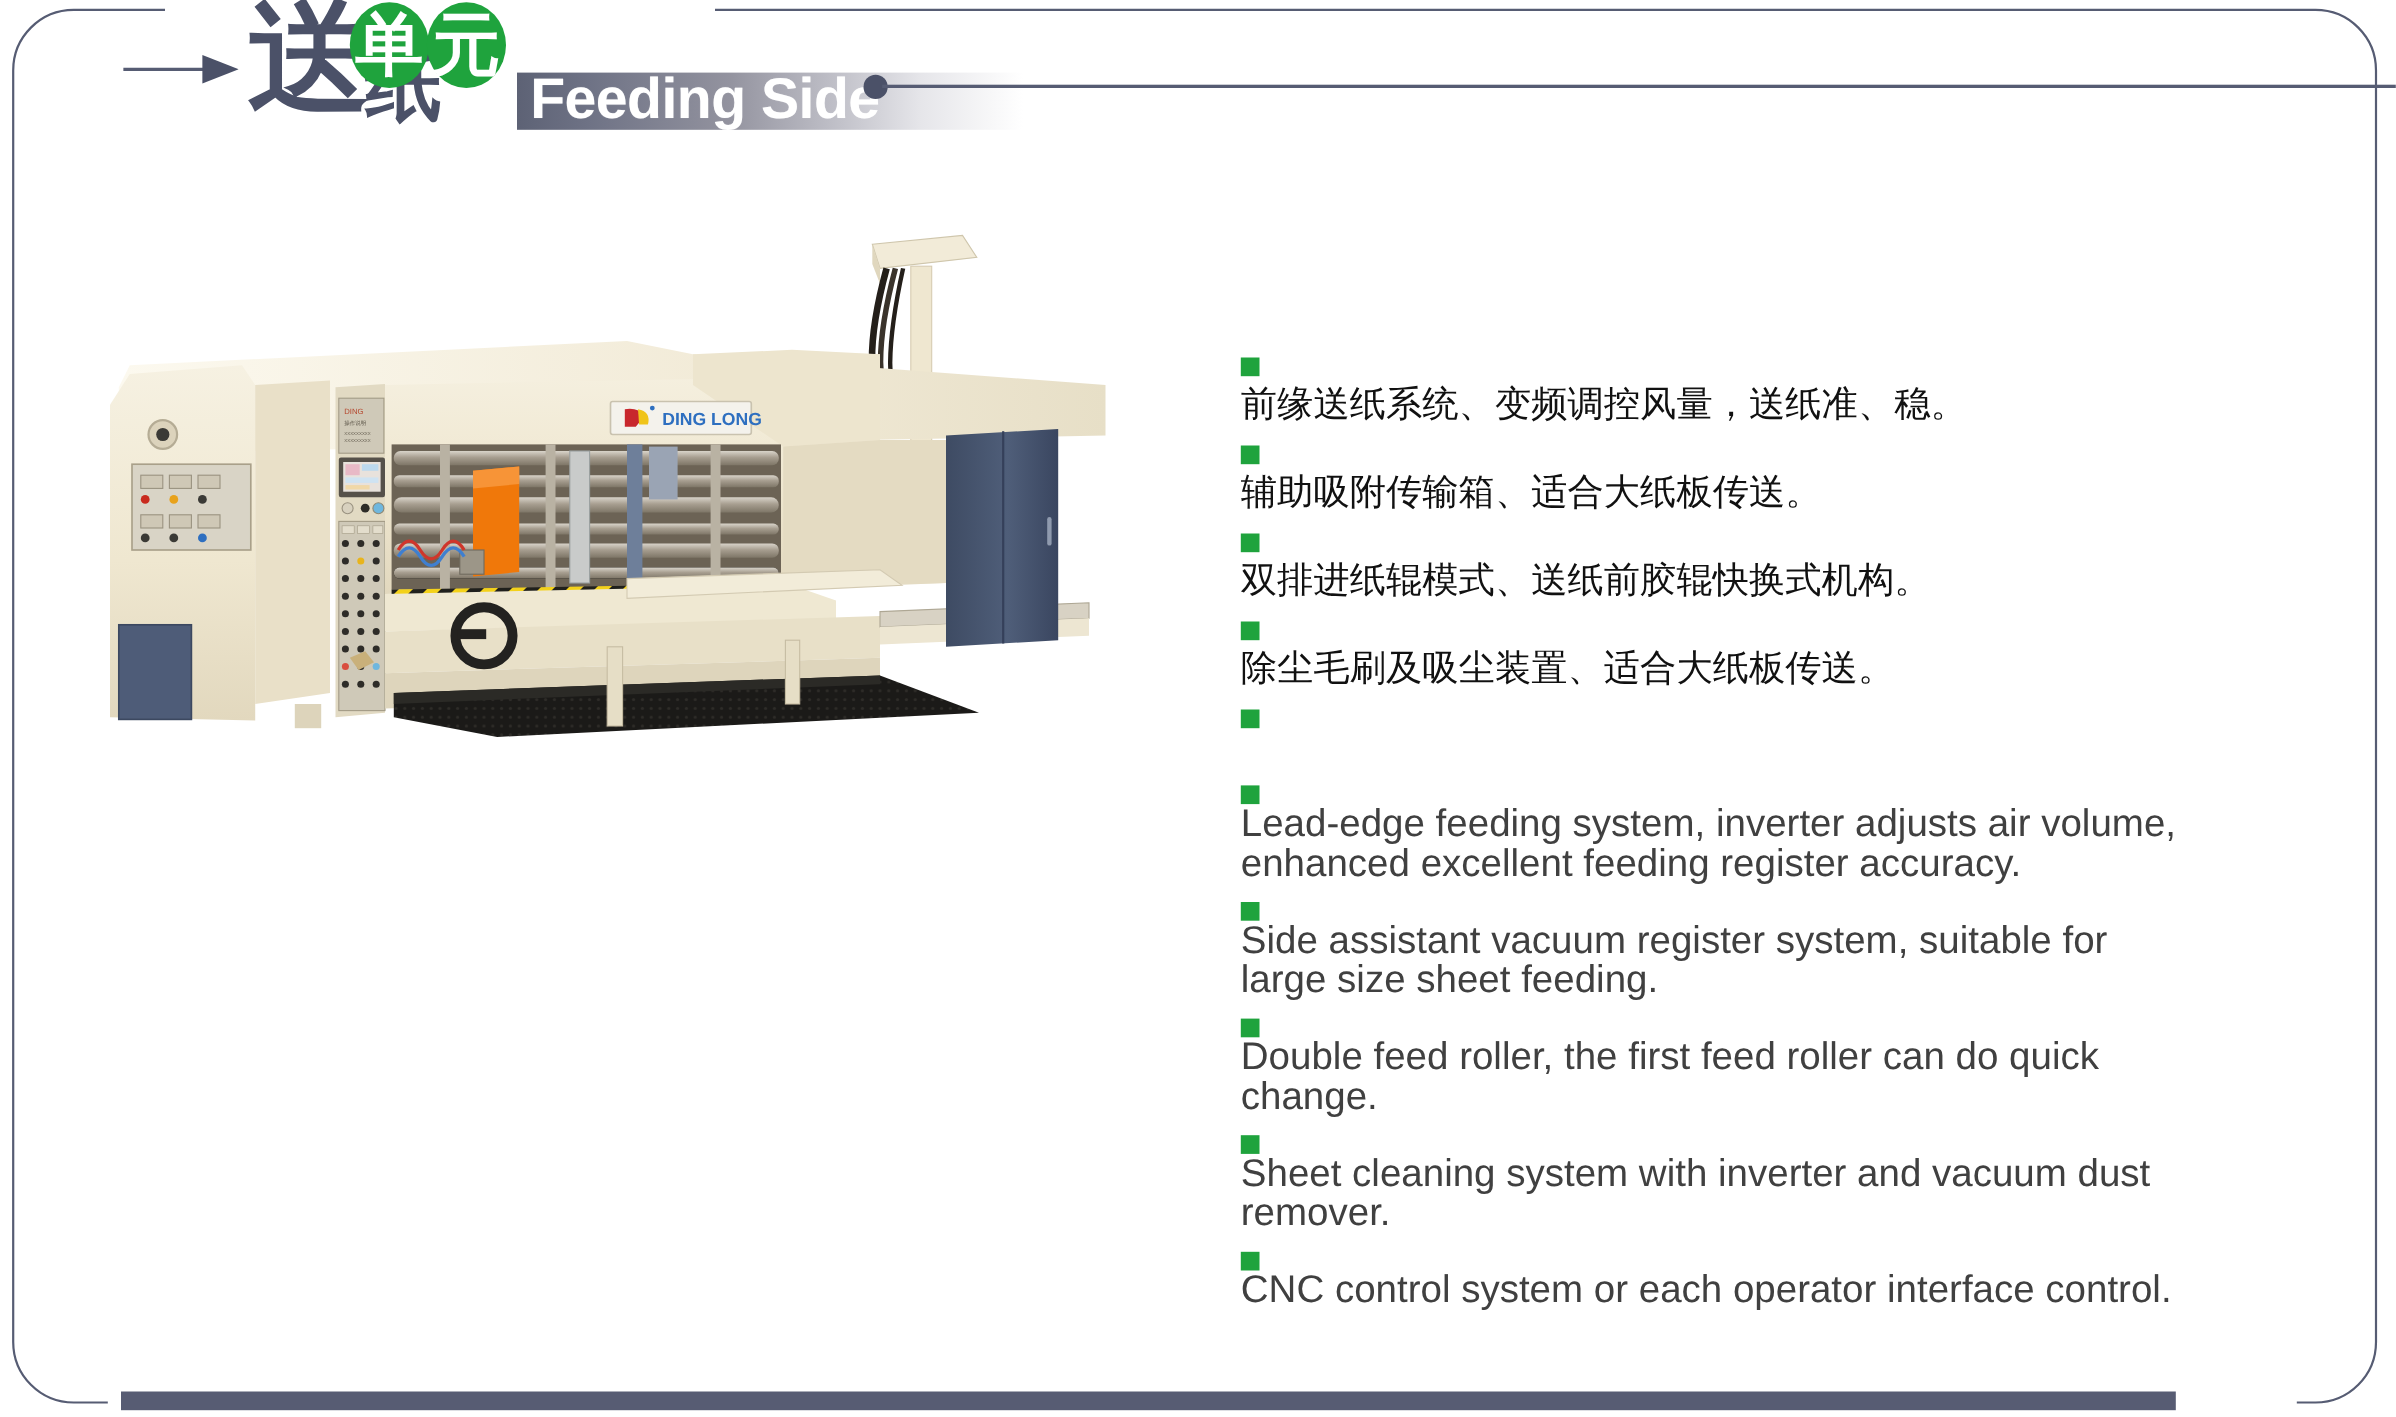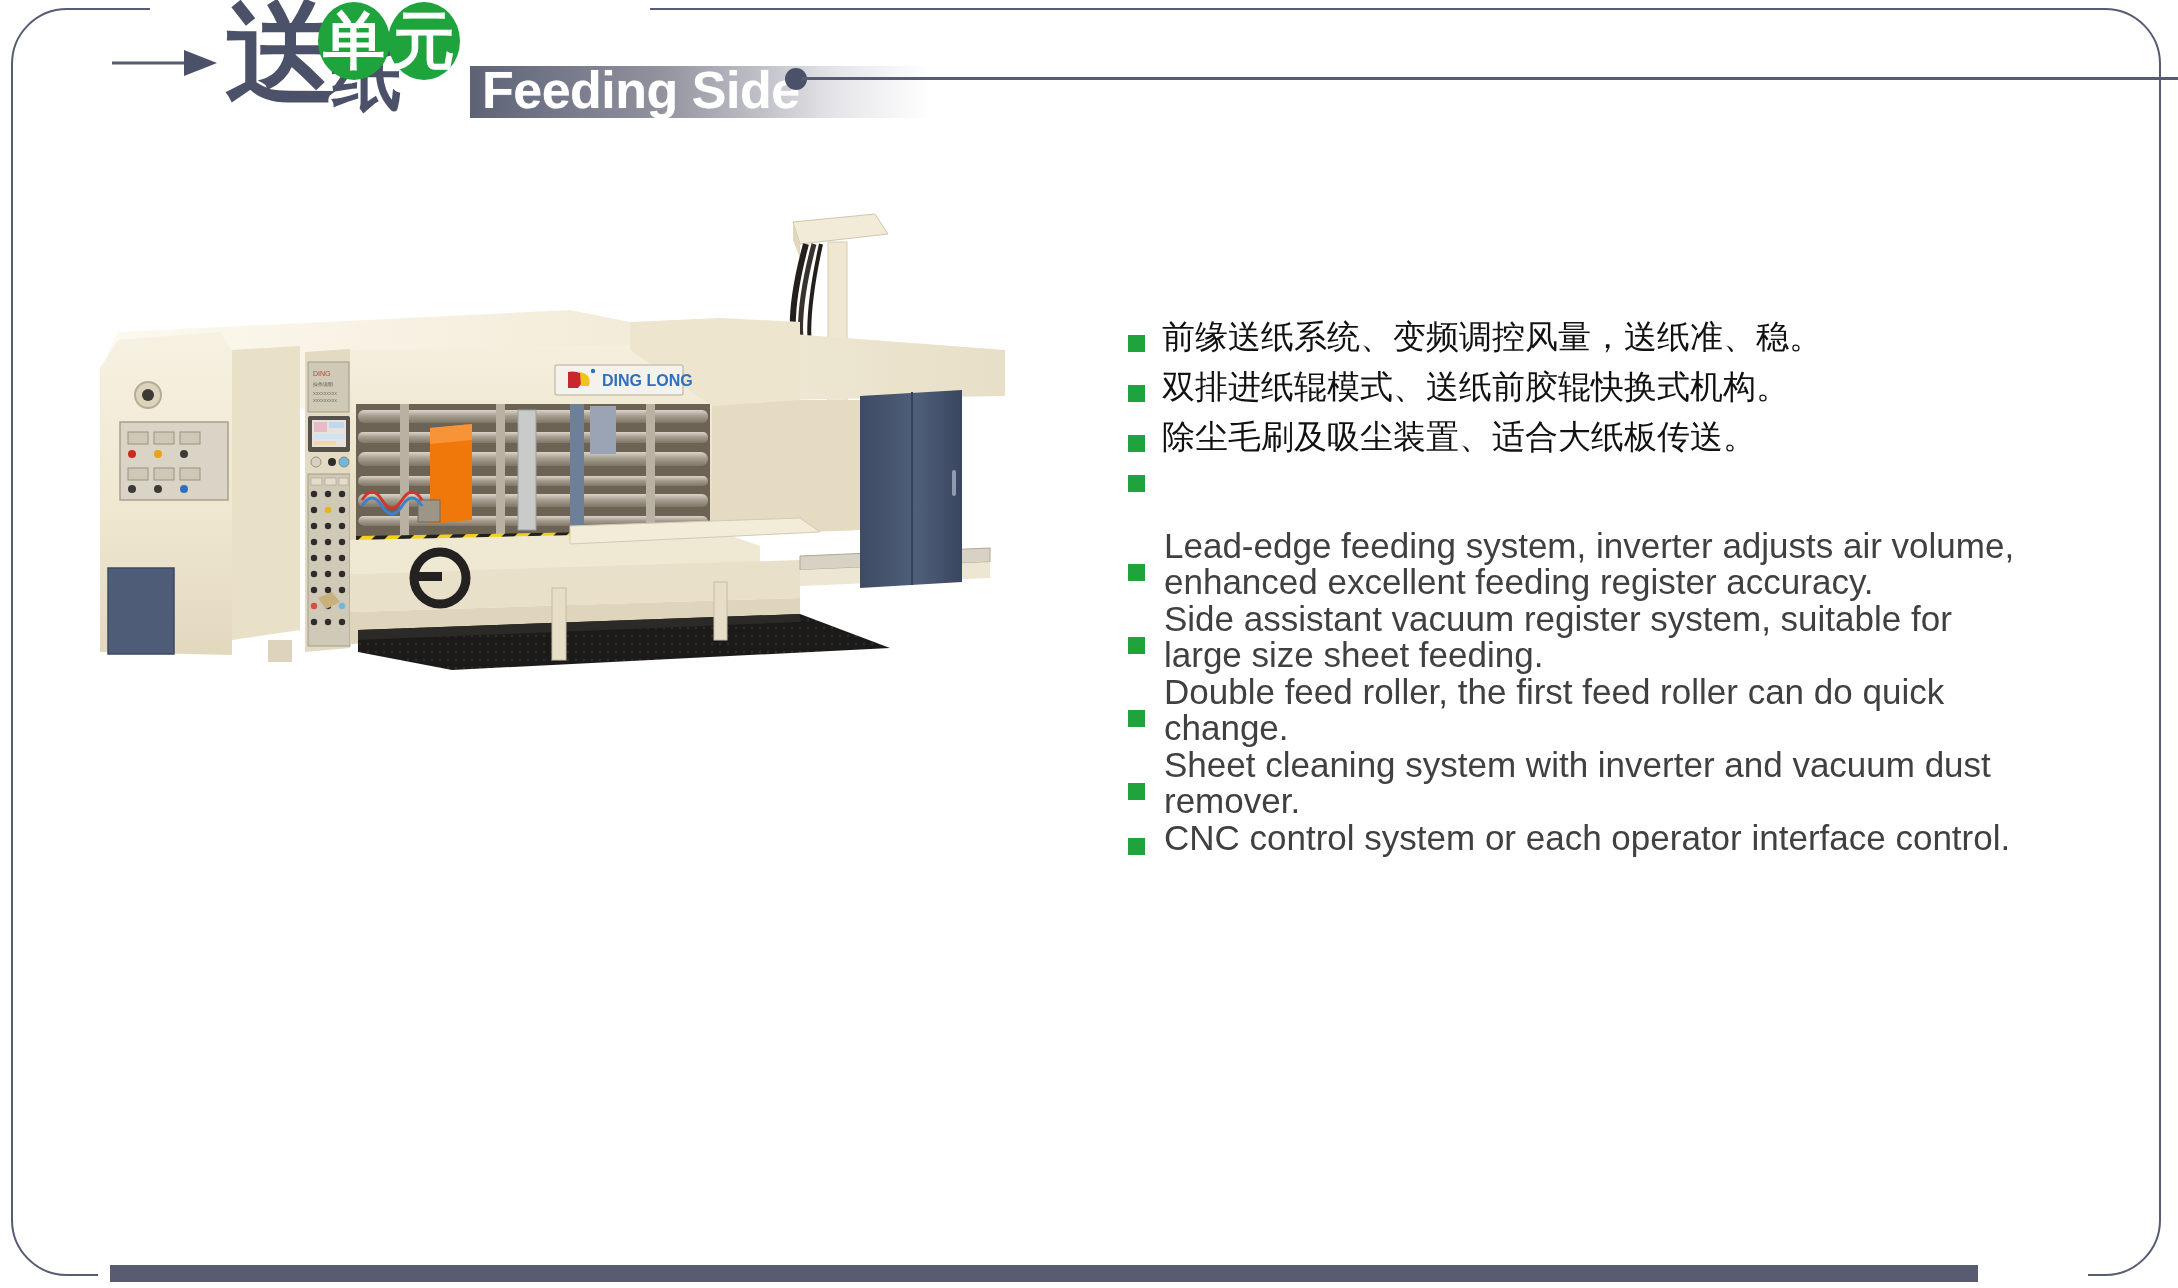--- a/index.html
+++ b/index.html
@@ -54,21 +54,21 @@
 
   
   #bottom-bar{position:absolute;left:110px;top:1265px;width:1868px;height:17px;
       background:#575C73;}
 
   
   #machine{position:absolute;left:100px;top:200px;width:1000px;height:470px;}
 
   
   #text-col{position:absolute;left:1128px;top:312px;width:930px;}
-  .blk{display:flex;align-items:center;}
+  .blk{display:flex;align-items:flex-start;flex-direction:column;}
   .bsq{flex:0 0 auto;width:17px;height:17px;background:#1FA33D;margin-top:13px;
        margin-right:17px;}
   .cn-line{font-size:33px;line-height:50px;color:#111;white-space:nowrap;
        font-family:"DejaVu Sans","Liberation Sans",sans-serif;}
   #en-list{margin-top:36px;}
   #en-list .blk{margin-bottom:1px;}
   #en-list .bsq{margin-top:16px;margin-right:19px;}
   .en-line{font-size:35px;line-height:36px;color:#404040;width:860px;}
 </style>
 </head>
@@ -306,20 +306,24 @@
 
 <div id="text-col">
 
   <div id="cn-list">
     <div class="blk">
       <span class="bsq"></span>
       <span class="cn-line">前缘送纸系统、变频调控风量，送纸准、稳。</span>
     </div>
     <div class="blk">
       <span class="bsq"></span>
+      <span class="cn-line">辅助吸附传输箱、适合大纸板传送。</span>
+    </div>
+    <div class="blk">
+      <span class="bsq"></span>
       <span class="cn-line">双排进纸辊模式、送纸前胶辊快换式机构。</span>
     </div>
     <div class="blk">
       <span class="bsq"></span>
       <span class="cn-line">除尘毛刷及吸尘装置、适合大纸板传送。</span>
     </div>
     <div class="blk">
       <span class="bsq"></span>
     </div>
   </div>

